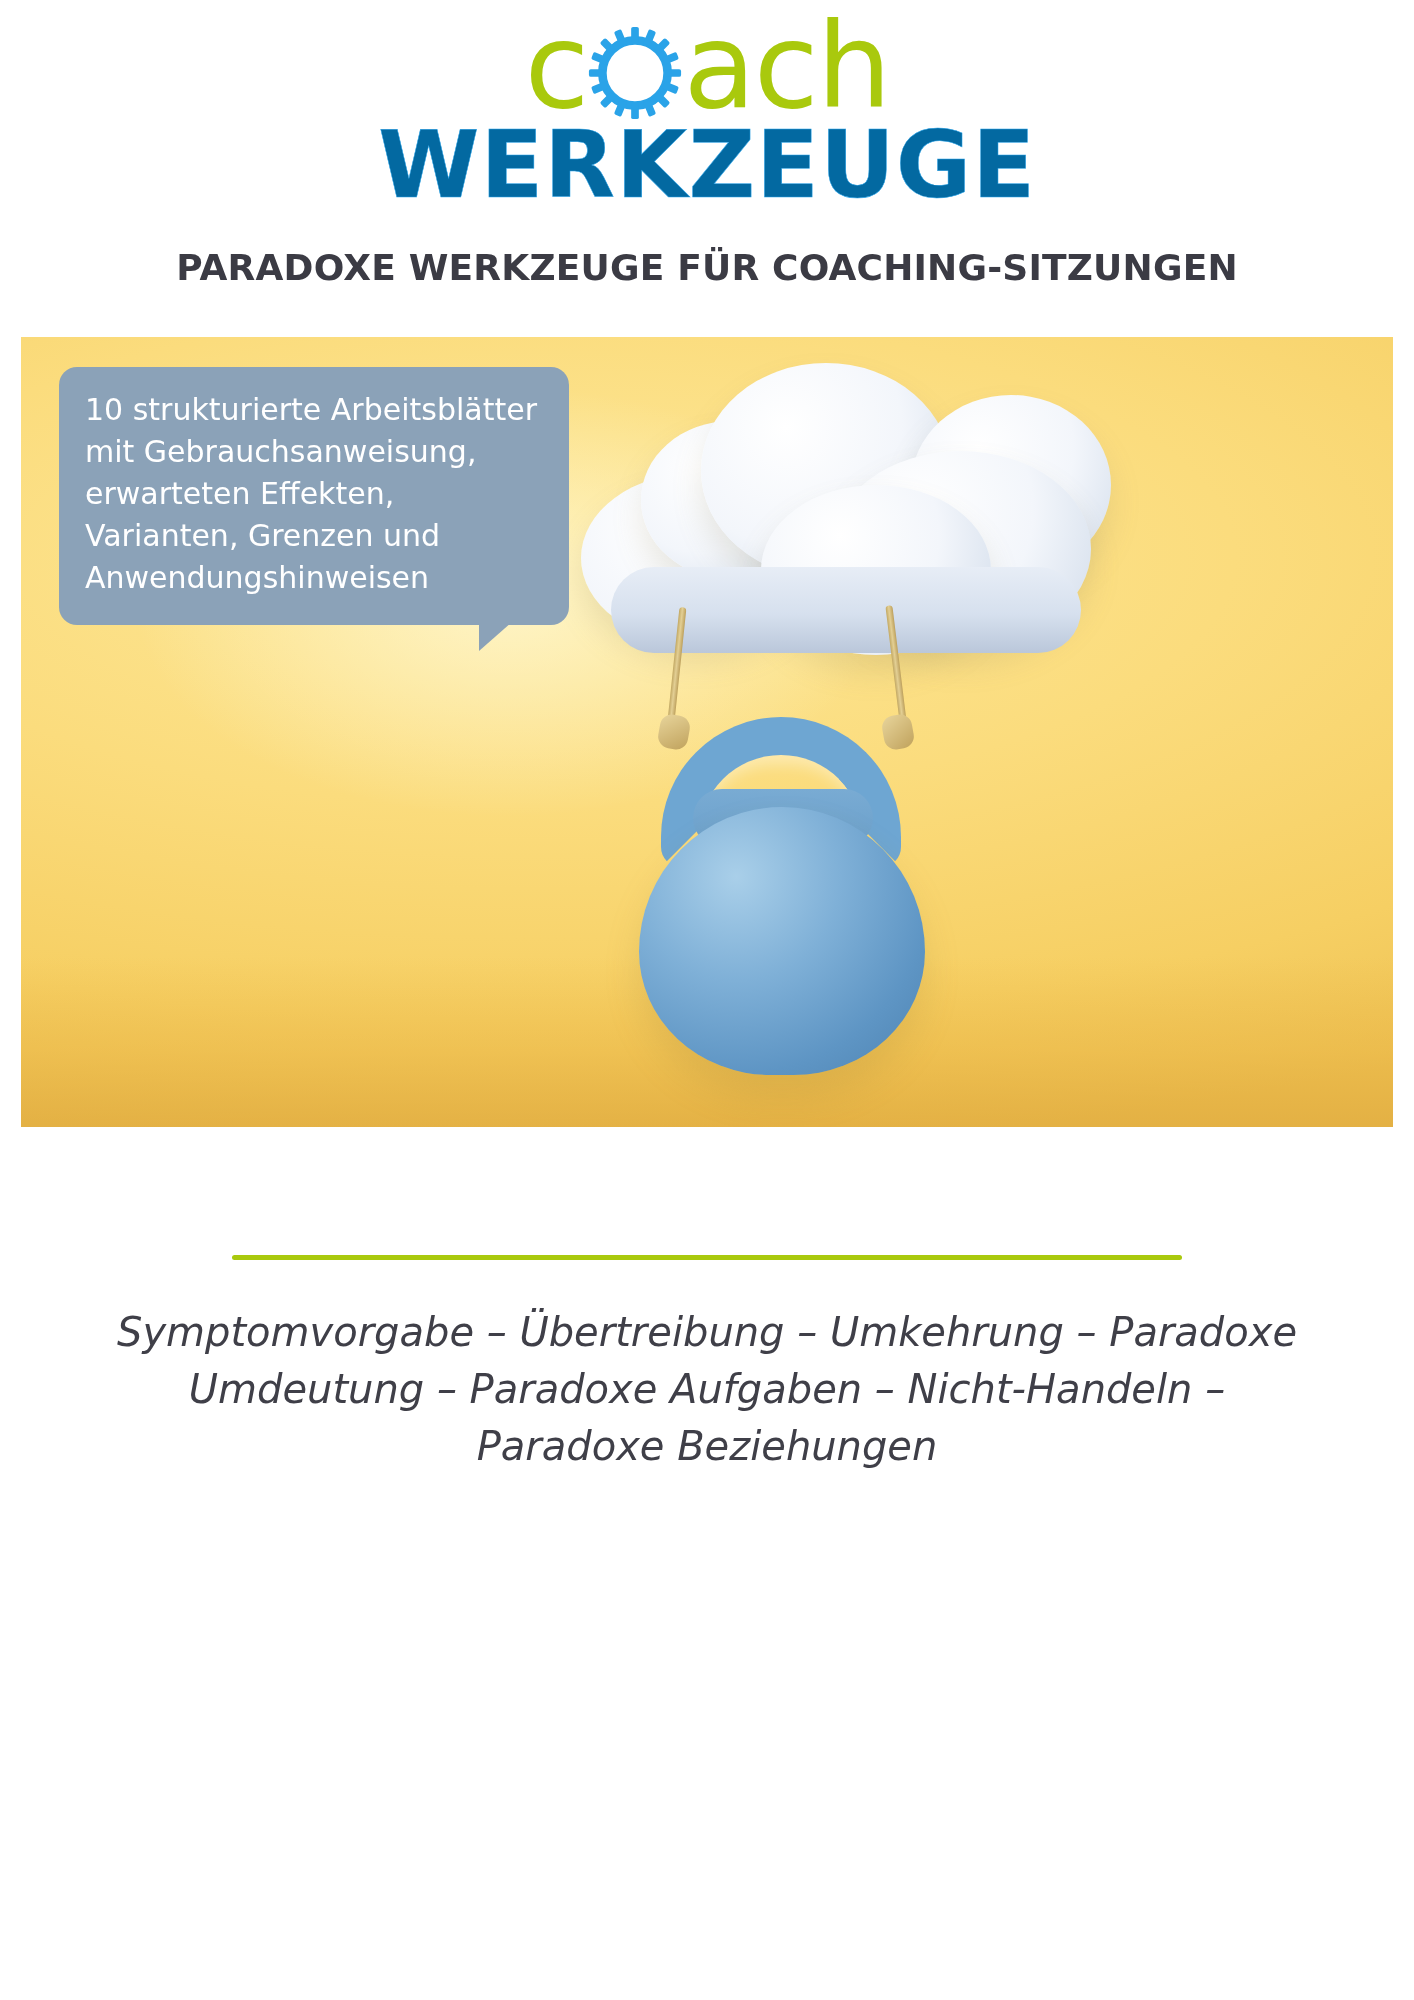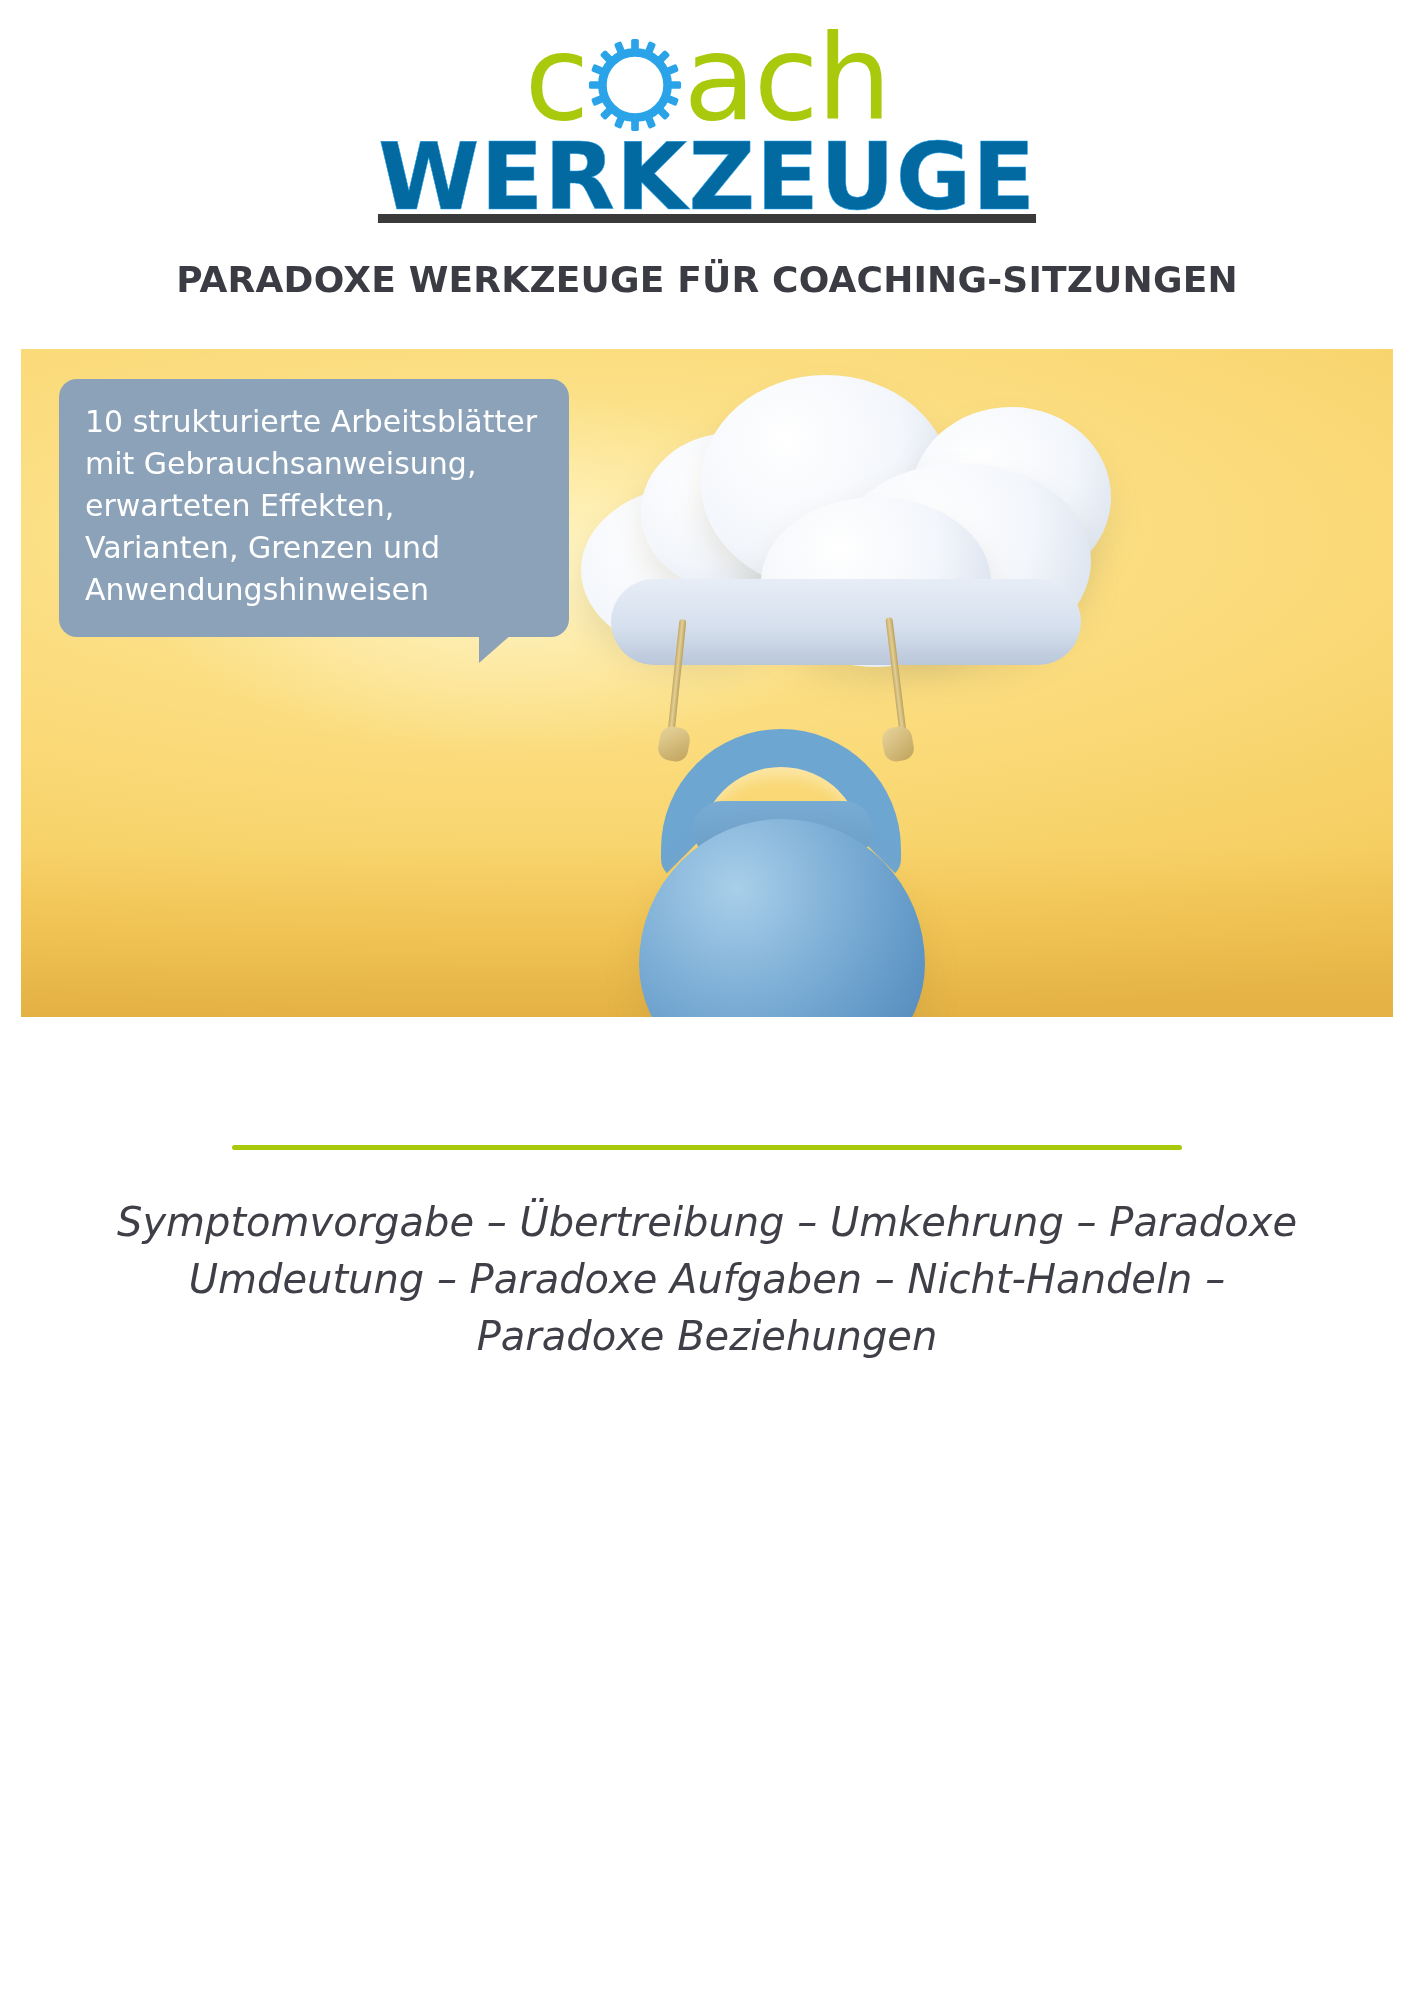--- a/index.html
+++ b/index.html
@@ -20,23 +20,22 @@
   .page {
     width: 1414px;
     height: 2000px;
     position: relative;
     padding: 0;
   }
 
   
   .logo-block {
     width: 100%;
-    padding-top: 18px;
+    padding-top: 6px;
     text-align: center;
-    text-decoration: underline;
   }
   .logo-coach {
     position: relative;
     display: inline-block;
     font-family: "DejaVu Sans", "Liberation Sans", sans-serif;
     font-size: 118px;
     font-weight: 400;
     letter-spacing: -2px;
     line-height: 1.02;
     color: #a9c90d;
@@ -81,21 +80,21 @@
     font-weight: 400;
     line-height: 1.40;
     color: #3f3f48;
   }
 
   
   .hero {
     position: relative;
     margin: 46px auto 0;
     width: 1372px;
-    height: 668px;
+    height: 790px;
     overflow: hidden;
     background:
       radial-gradient(ellipse 120% 75% at 38% 28%, #fde89a 0%, #fbdc7d 42%, #f6cf63 78%, #eec254 100%);
   }
   .hero-floor {
     position: absolute;
     left: 0; right: 0; bottom: 0;
     height: 170px;
     background: linear-gradient(to bottom, rgba(238,186,71,0.0) 0%, rgba(233,180,67,0.45) 55%, rgba(221,166,58,0.62) 100%);
   }

